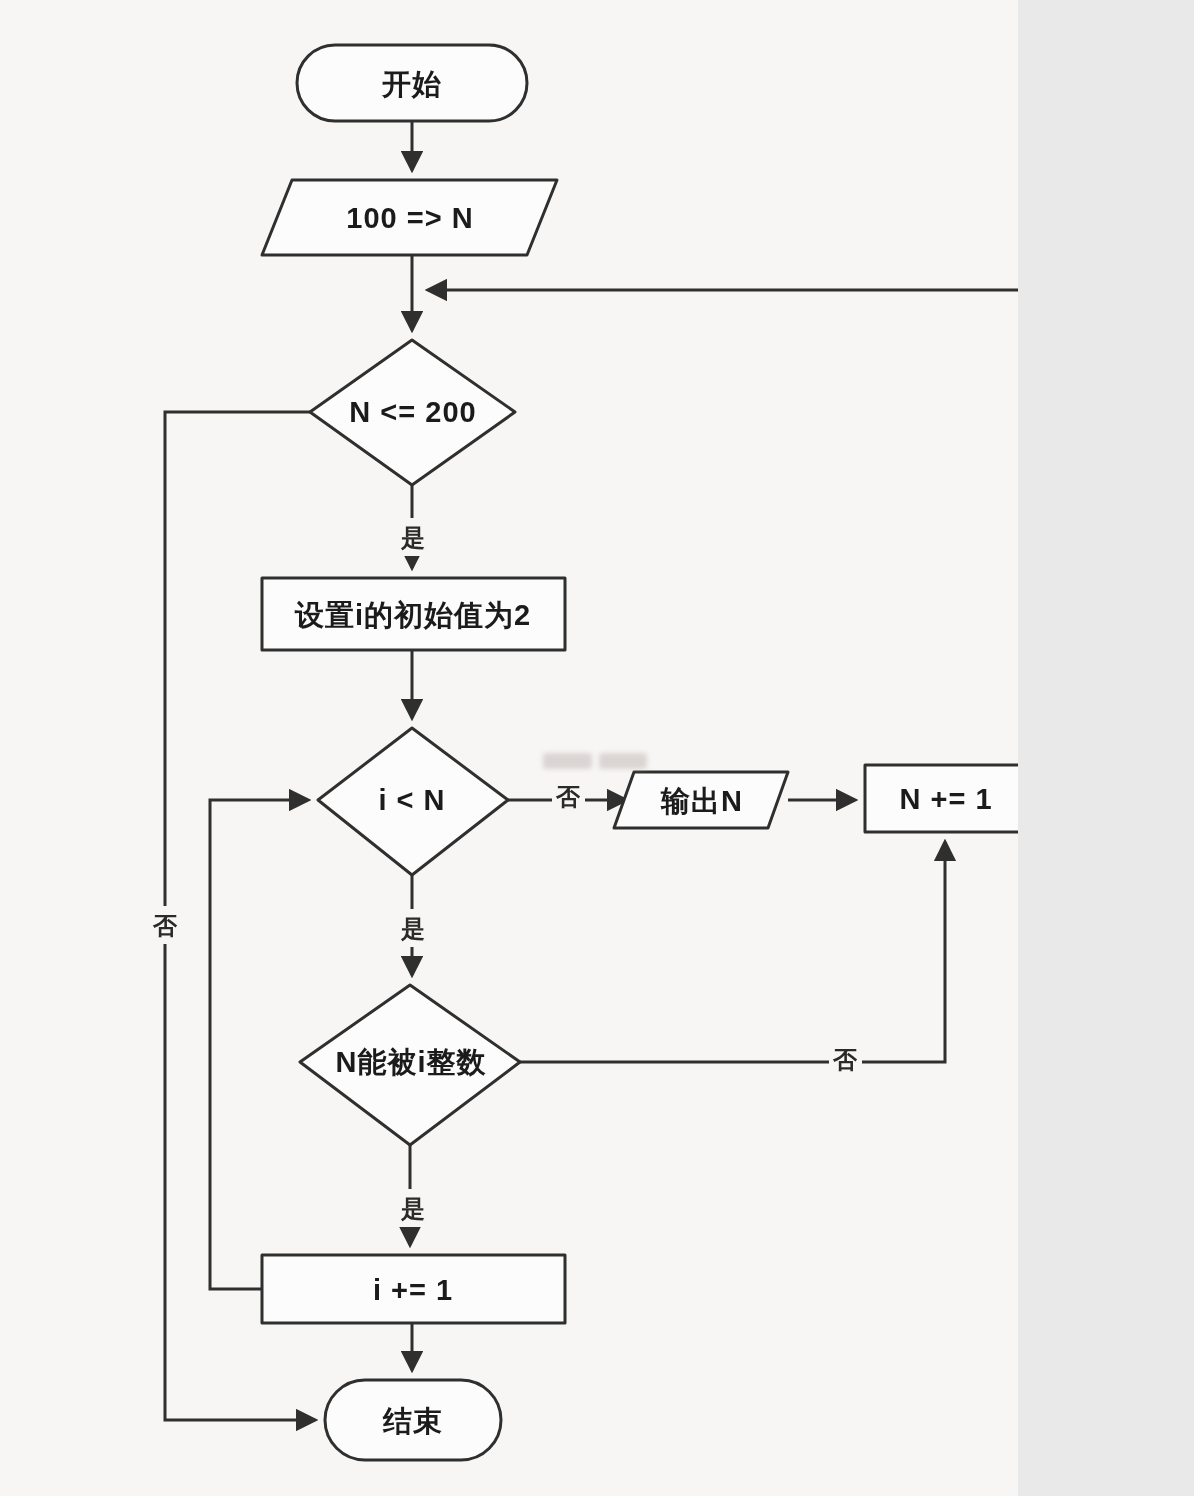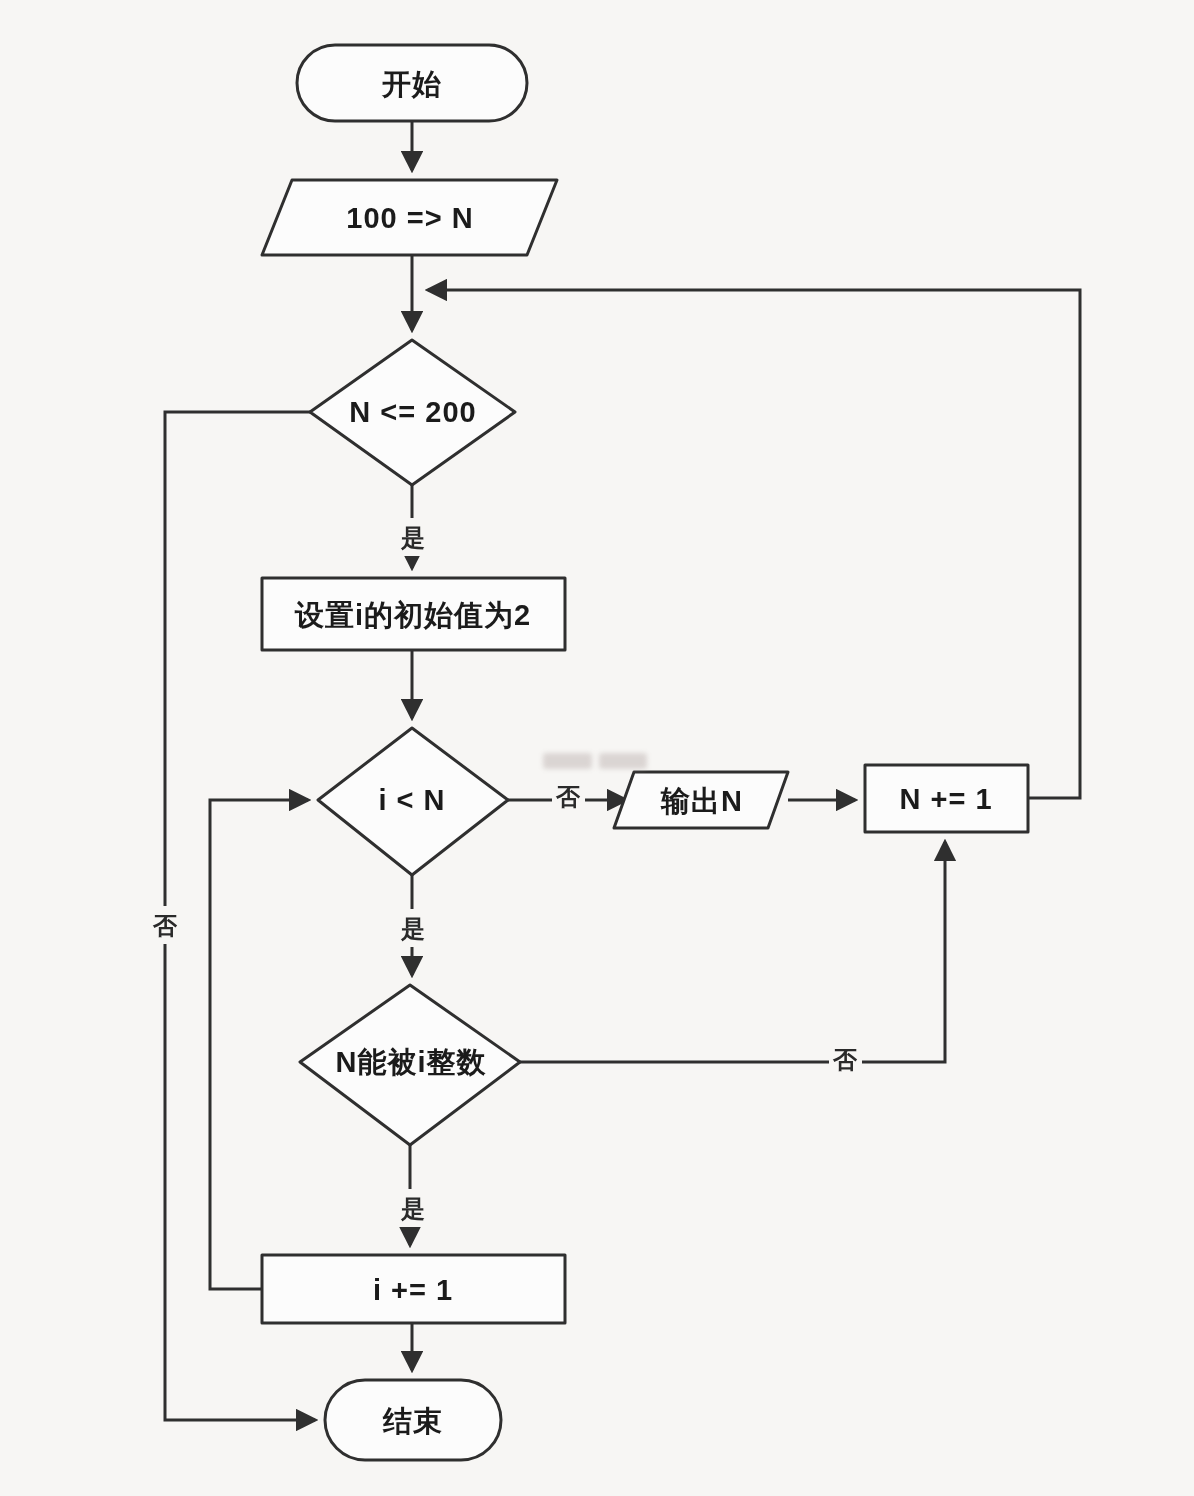--- a/index.html
+++ b/index.html
@@ -1,18 +1,18 @@
 <!DOCTYPE html>
 <html><head>
 <meta charset="utf-8">
 <style>
   html, body { margin: 0; padding: 0; background: #e9e9e9; }
   .stage {
     position: relative;
-    width: 1194px;
+    width: 1018px;
     height: 1496px;
     background: #f7f6f4;
     font-family: "Liberation Sans", sans-serif;
     overflow: hidden;
   }
   svg.flow { position: absolute; left: 0; top: 0; }
   .shape {
     fill: #fcfcfc;
     stroke: #2f2f2f;
     stroke-width: 3;

